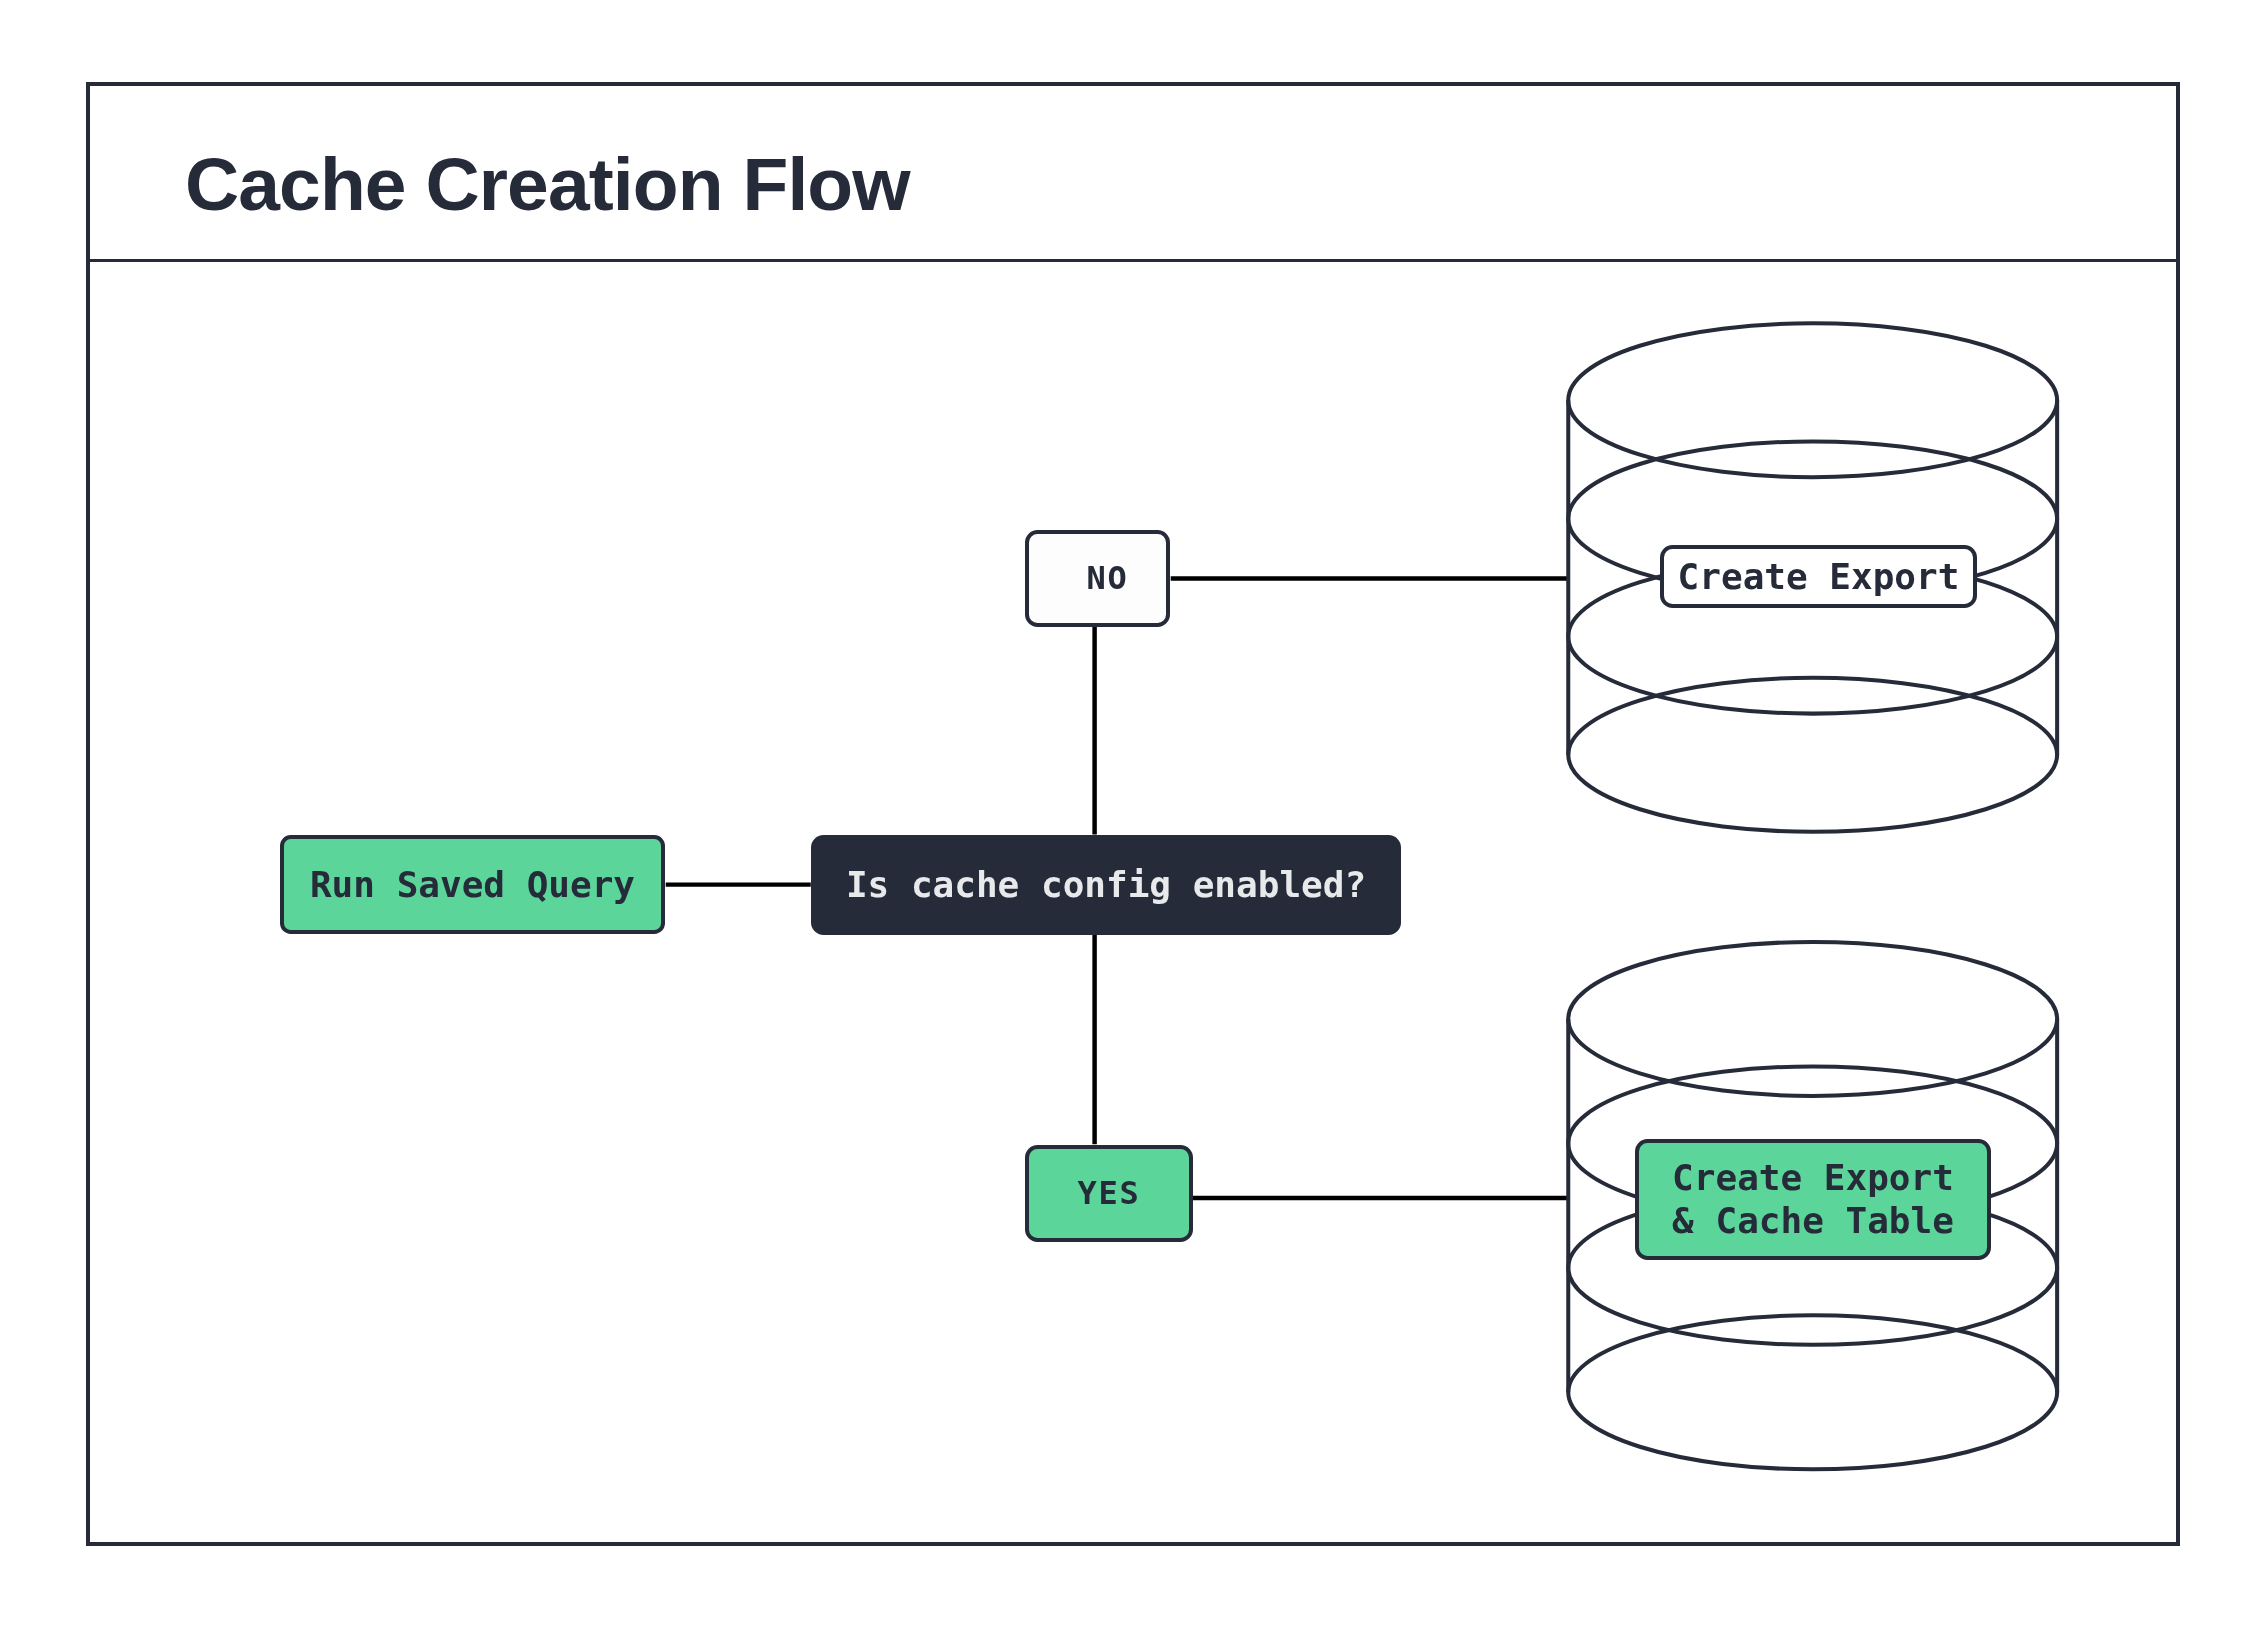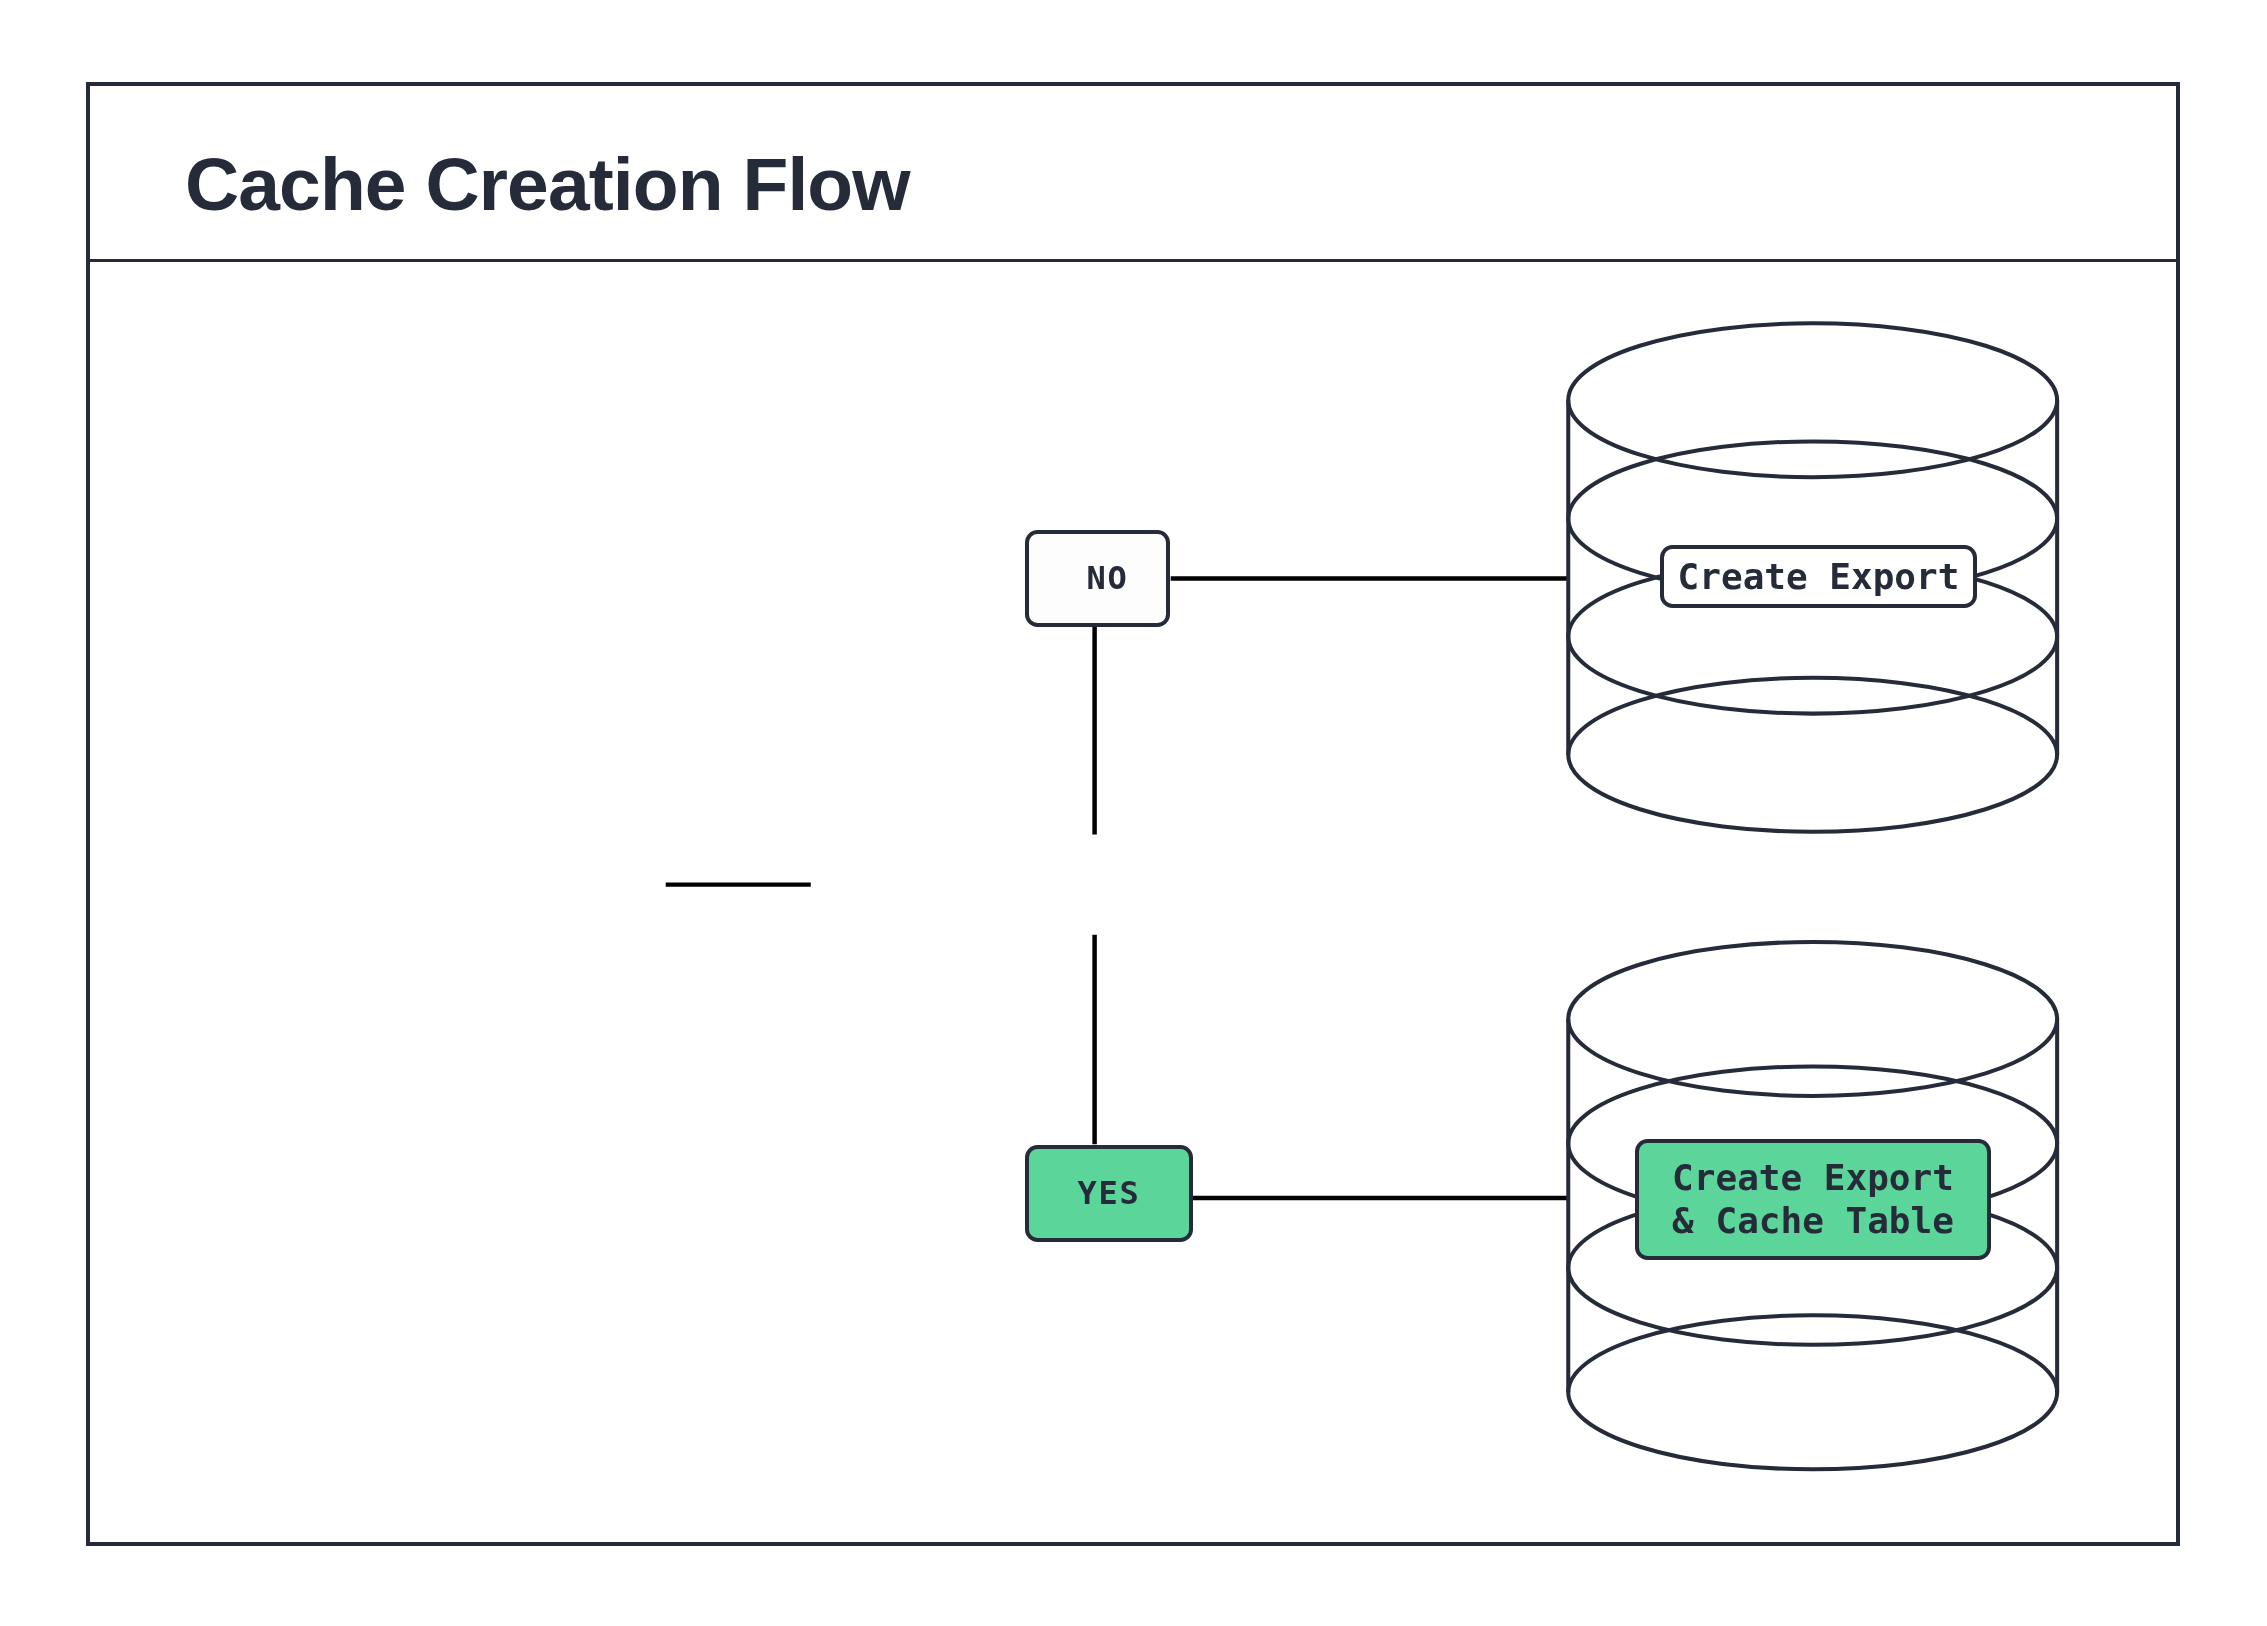--- a/index.html
+++ b/index.html
@@ -101,21 +101,27 @@
     <g>
       <line class="cyl" x1="1751" y1="1138" x2="1751" y2="1555"></line>
       <line class="cyl" x1="2297" y1="1138" x2="2297" y2="1555"></line>
       <ellipse class="cyl" cx="2024" cy="1138" rx="273" ry="86"></ellipse>
       <ellipse class="cyl" cx="2024" cy="1277" rx="273" ry="86"></ellipse>
       <ellipse class="cyl" cx="2024" cy="1416" rx="273" ry="86"></ellipse>
       <ellipse class="cyl" cx="2024" cy="1555" rx="273" ry="86"></ellipse>
     </g>
   </svg>
 
+  <div class="node node-start">
+    <span>Run Saved Query</span>
+  </div>
 
+  <div class="node node-decision">
+    <span>Is cache config enabled?</span>
+  </div>
 
   <div class="node node-no">
     <span>NO</span>
   </div>
 
   <div class="node node-yes">
     <span>YES</span>
   </div>
 
   <div class="node node-label-export">

